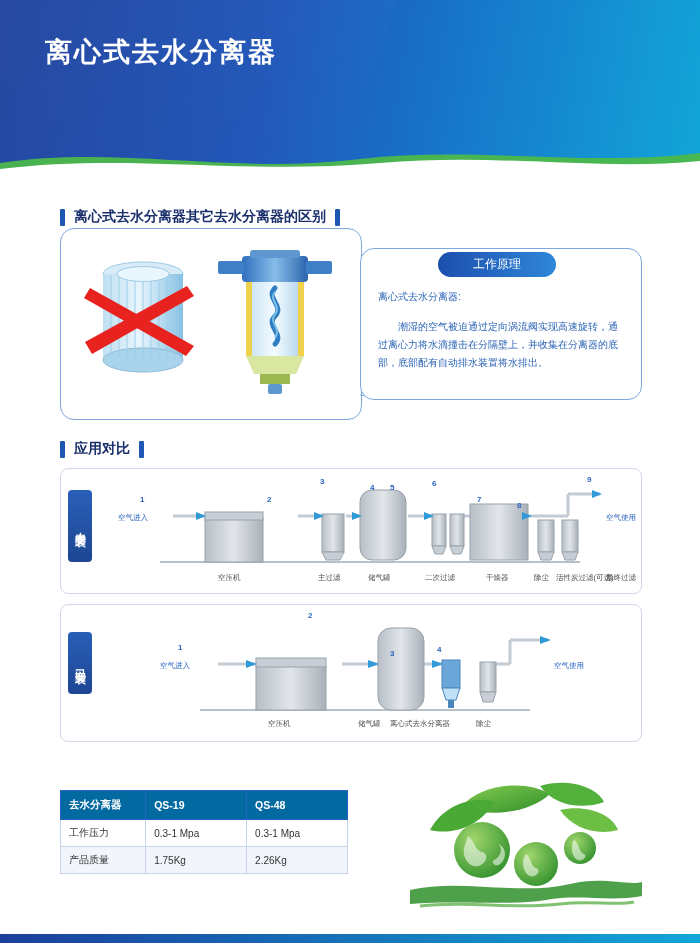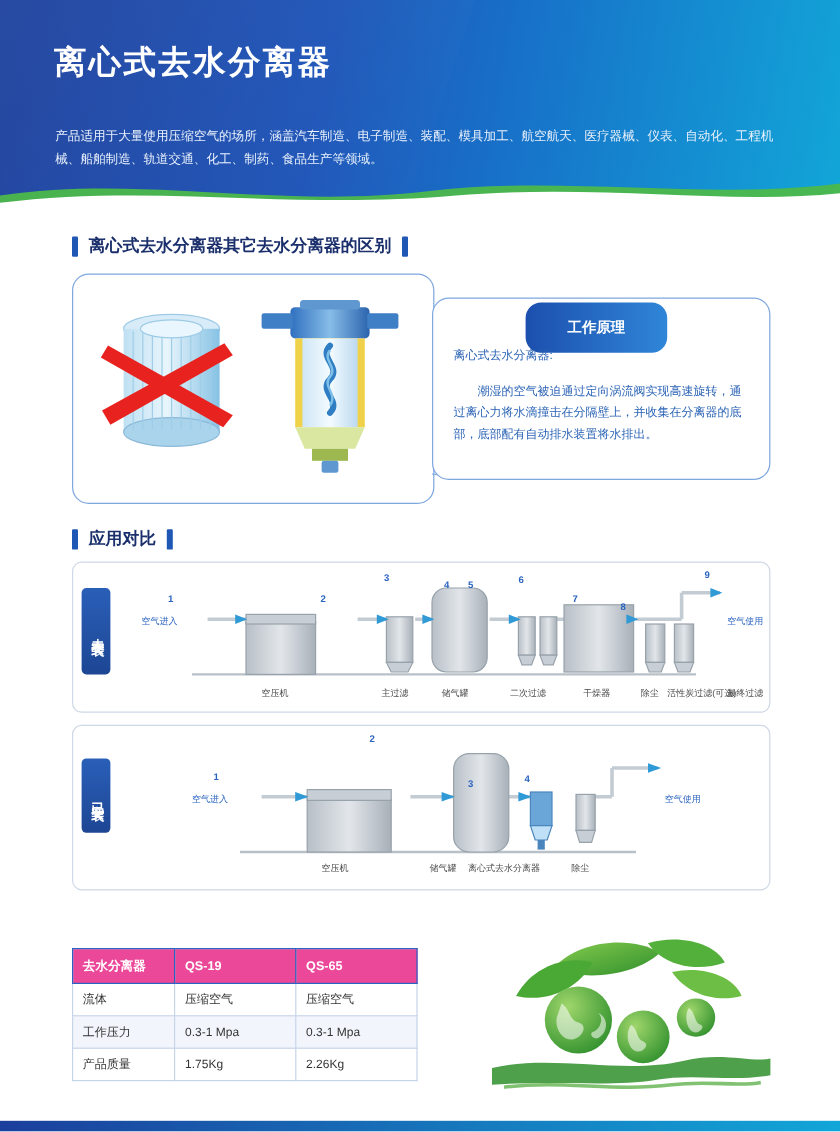--- a/index.html
+++ b/index.html
@@ -42,41 +42,41 @@
   
   .sec-title{
     display:flex;align-items:center;gap:9px;
     font-size:14px;font-weight:bold;color:#1a2f6b;
   }
   .sec-bar{
     width:5px;height:17px;background:#1f57b5;border-radius:1px;display:inline-block;
   }
   .sec-bar.r{background:#1f57b5;}
   
-  .cmp-wrap{position:absolute;left:60px;top:196px;}
+  .cmp-wrap{position:absolute;left:60px;top:208px;}
   .cmp-box{
     position:absolute;left:60px;top:228px;
     width:300px;height:190px;
     border:1px solid #7ea7de;border-radius:14px;
     background:#fff;
   }
   .filter-img{position:absolute;left:88px;top:258px;}
   .sep-img{position:absolute;left:216px;top:248px;}
   .red-x{position:absolute;left:82px;top:282px;}
   
   .principle-box{
     position:absolute;left:360px;top:248px;
     width:280px;height:150px;
     border:1px solid #7ea7de;border-radius:14px;background:#fff;
   }
   .principle-tab{
     position:absolute;left:438px;top:252px;
-    width:118px;height:42px;border-radius:13px;
+    width:118px;height:25px;border-radius:13px;
     background:linear-gradient(90deg,#1c4fae,#2f86d8);
-    color:#fff;font-size:12px;font-weight:bold;
+    color:#fff;font-size:12px;font-weight:normal;
     display:flex;align-items:center;justify-content:center;text-align:center;
   }
   .principle-text{
     position:absolute;left:378px;top:288px;width:244px;
     font-size:10px;line-height:18px;color:#2a63b5;
   }
   .principle-text .ind{text-indent:20px;display:block;margin-top:12px;}
   
   .connector{position:absolute;left:330px;top:250px;}
   
@@ -100,21 +100,21 @@
   .diag{position:absolute;left:60px;}
   .lbl{font-size:7.5px;fill:#4a4a4a;}
   .num{font-size:8px;fill:#2a64c0;font-weight:bold;}
   .blue-lbl{font-size:7.5px;fill:#2a64c0;}
   
   .tbl{
     position:absolute;left:60px;top:790px;
     width:288px;border-collapse:collapse;font-size:10px;
   }
   .tbl th{
-    background:#ec4899;color:#fff;font-weight:bold;
+    background:#0369a1;color:#fff;font-weight:bold;
     text-align:left;padding:7px 8px;border:1px solid #2a63c2;
     font-size:10.5px;
   }
   .tbl td{
     border:1px solid #c6d4e8;padding:6px 8px;color:#333;
     background:#fff;
   }
   .tbl tr:nth-child(even) td{background:#f2f6fc;}
   .tbl td.c0{width:86px;}
   .tbl td.c1,.tbl td.c2{width:100px;}
@@ -124,21 +124,20 @@
   .bottom-bar{
     position:absolute;left:0;bottom:0;width:700px;height:9px;
     background:linear-gradient(90deg,#1b3f9c,#12a6d8);
   }
 </style>
 </head>
 <body>
 
 <div class="header">
   <div class="h-title">离心式去水分离器</div>
-  <div class="h-desc">产品适用于大量使用压缩空气的场所，涵盖汽车制造、电子制造、装配、模具加工、航空航天、医疗器械、仪表、自动化、工程机械、船舶制造、轨道交通、化工、制药、食品生产等领域。</div>
   <svg class="header-wave" viewBox="0 0 700 34">
     <path d="M0,22 C120,4 230,34 360,18 C470,5 590,26 700,12 L700,34 L0,34 Z" fill="#4cb84b" opacity="0.95"></path>
     <path d="M0,28 C130,12 240,34 380,22 C500,12 600,30 700,20 L700,34 L0,34 Z" fill="#ffffff"></path>
   </svg>
 </div>
 
 <div class="cmp-wrap sec-title">
   <span class="sec-bar"></span>
   <span>离心式去水分离器其它去水分离器的区别</span>
   <span class="sec-bar r"></span>
@@ -339,29 +338,24 @@
   <text class="lbl" x="298" y="122">储气罐</text>
   <text class="lbl" x="330" y="122">离心式去水分离器</text>
   <text class="lbl" x="416" y="122">除尘</text>
 </svg>
 
 <table class="tbl">
   <thead>
     <tr>
       <th>去水分离器</th>
       <th>QS-19</th>
-      <th>QS-65</th>
+      <th>QS-48</th>
     </tr>
   </thead>
   <tbody>
-    <tr>
-      <td class="c0">流体</td>
-      <td class="c1">压缩空气</td>
-      <td class="c2">压缩空气</td>
-    </tr>
     <tr>
       <td class="c0">工作压力</td>
       <td class="c1">0.3-1 Mpa</td>
       <td class="c2">0.3-1 Mpa</td>
     </tr>
     <tr>
       <td class="c0">产品质量</td>
       <td class="c1">1.75Kg</td>
       <td class="c2">2.26Kg</td>
     </tr>

